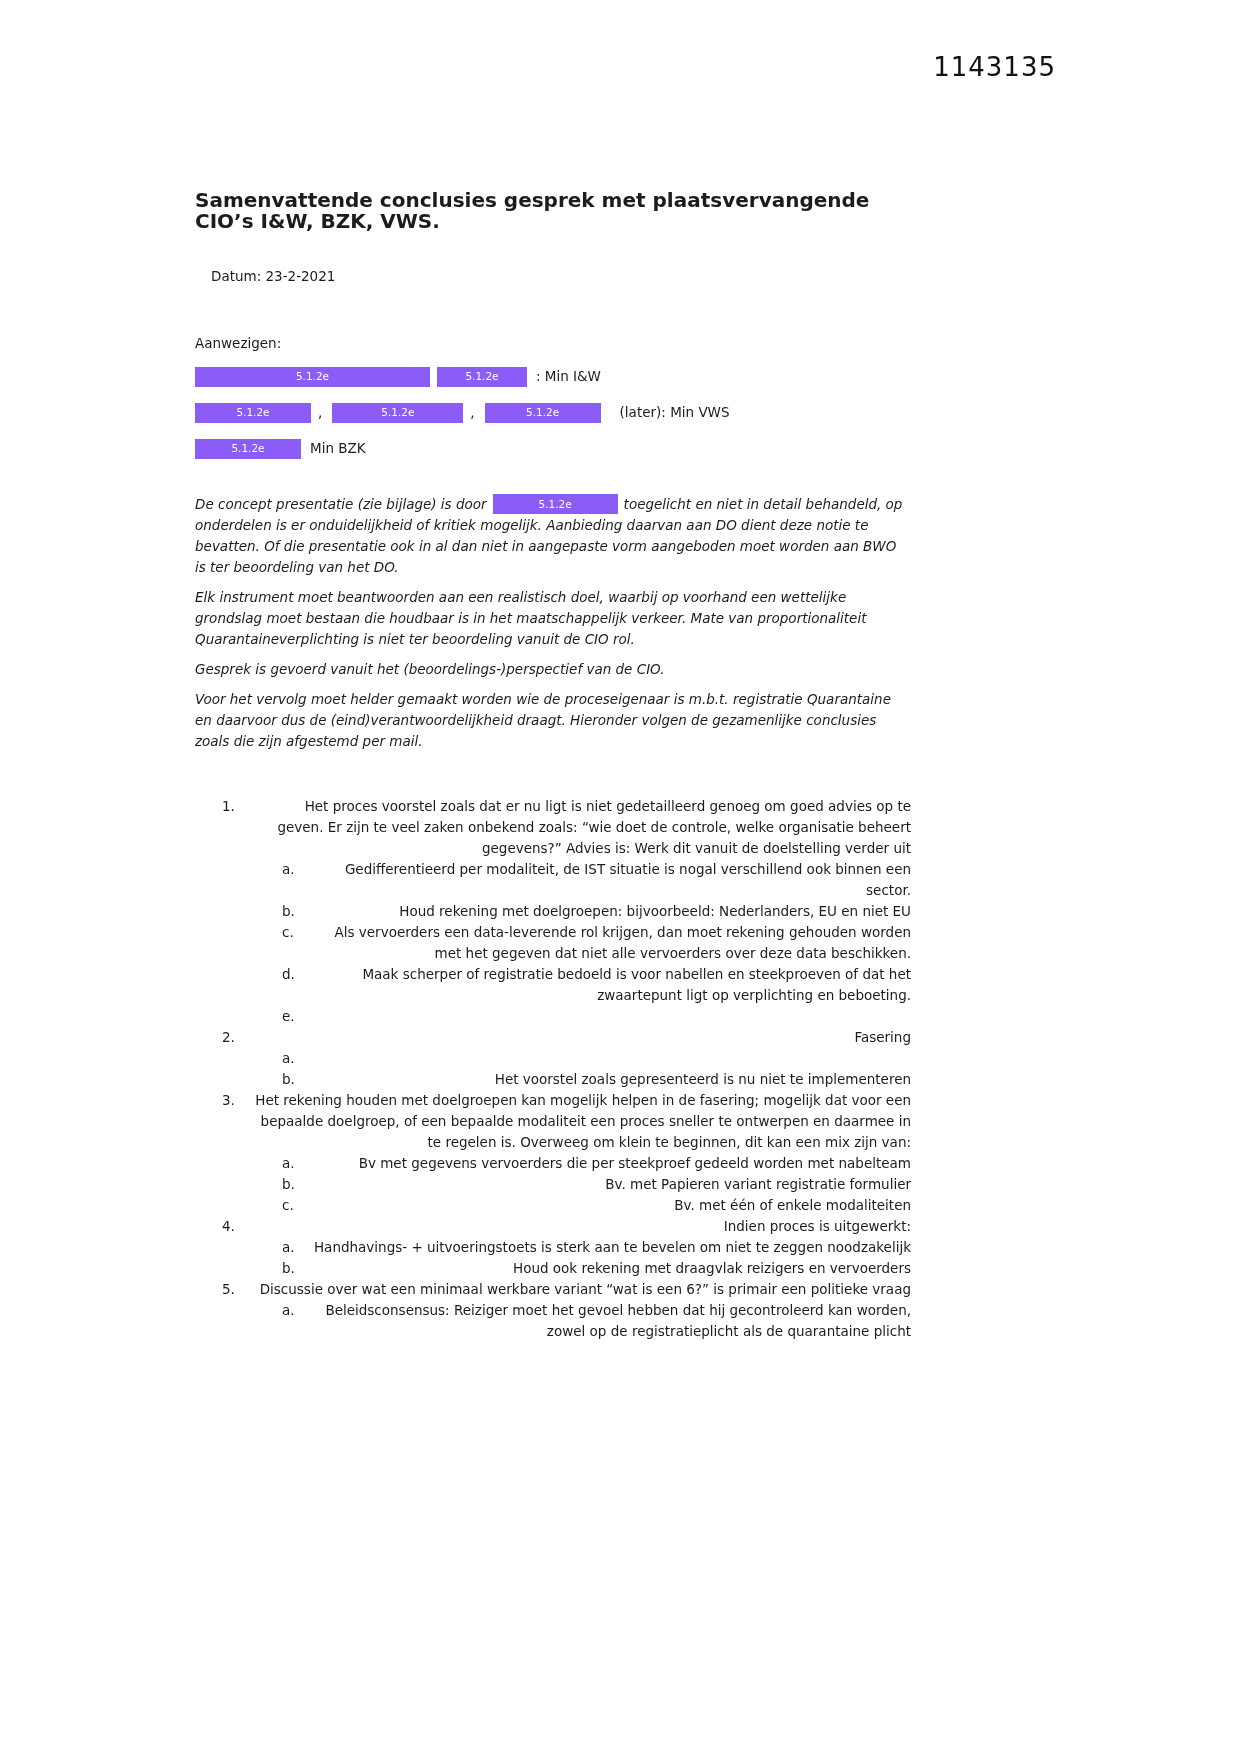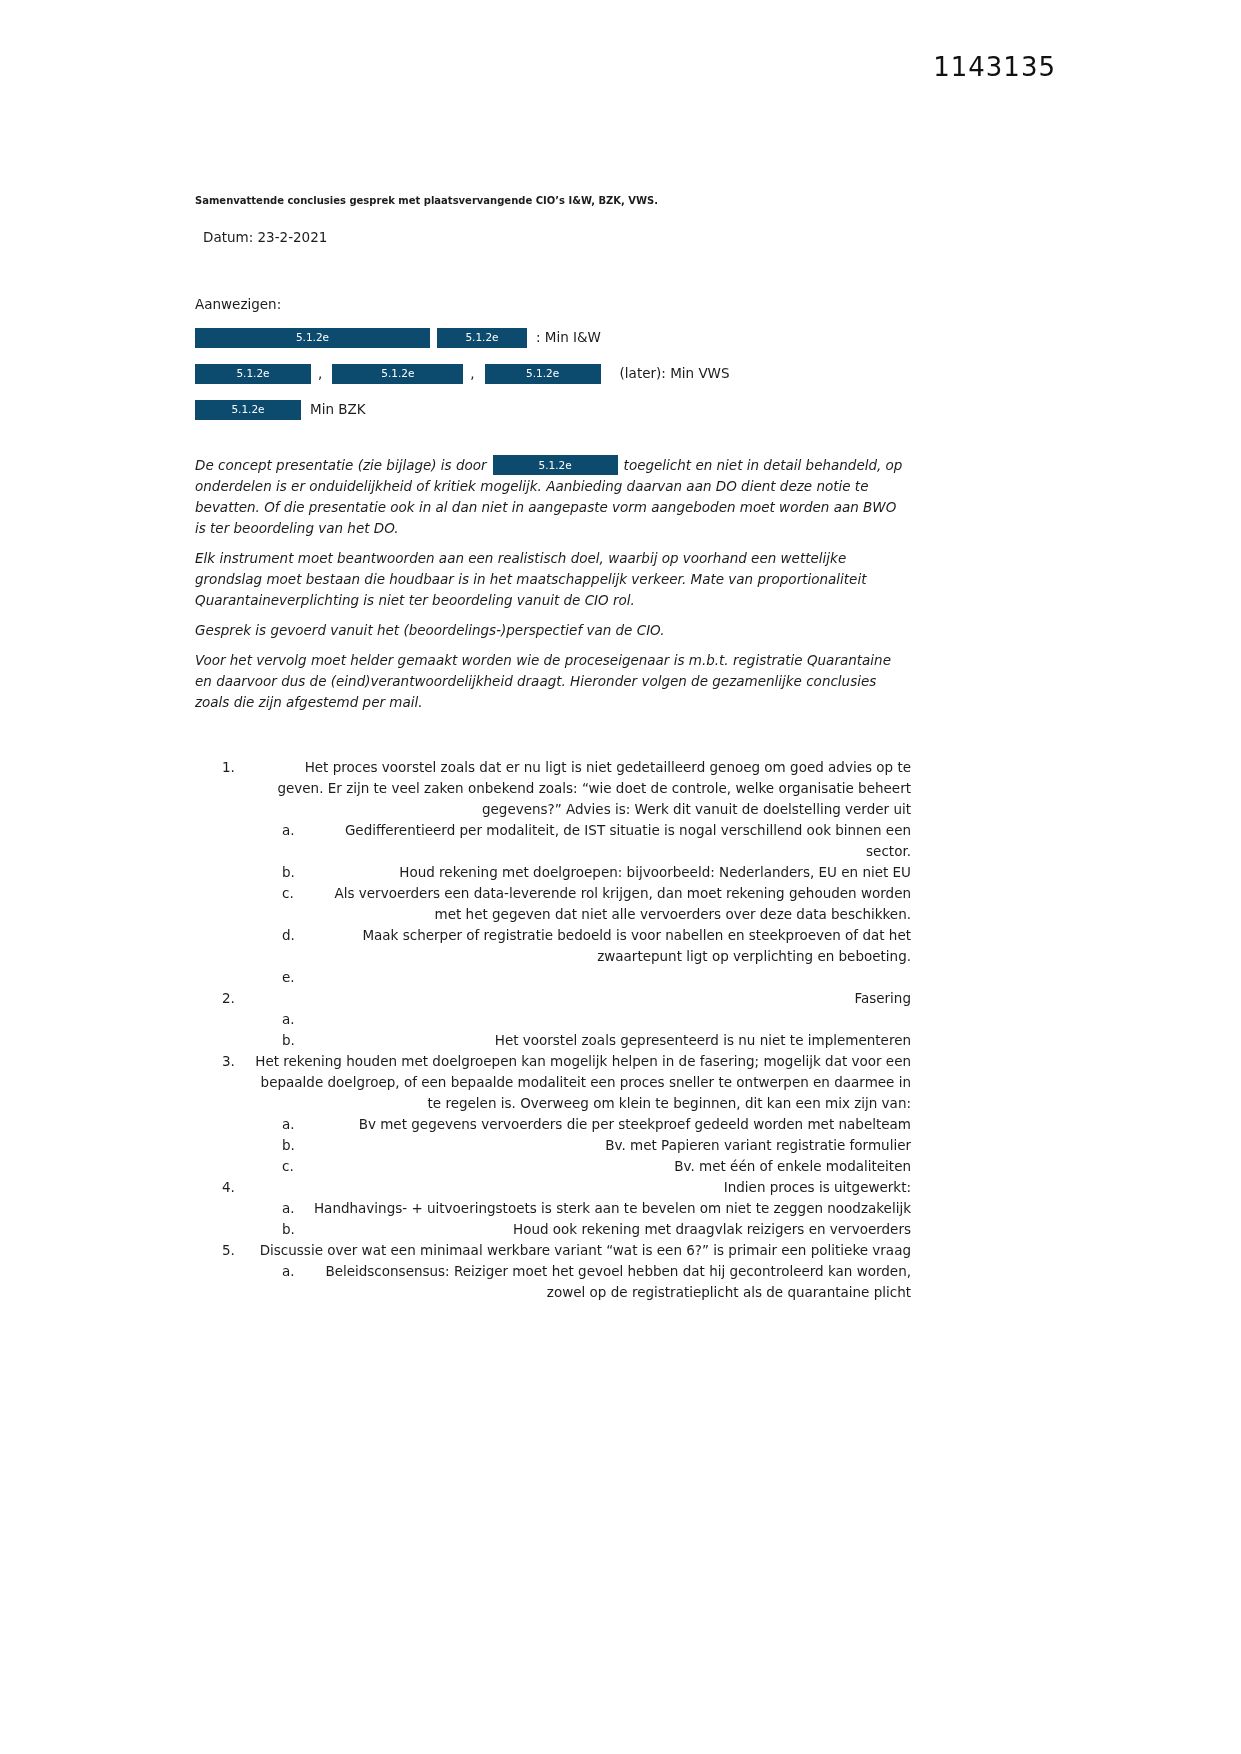--- a/index.html
+++ b/index.html
@@ -12,28 +12,28 @@
     overflow:hidden;
   }
   .doc-number {
     position:absolute; top:52px; right:185px;
     font-size:26px; letter-spacing:1px; color:#111;margin-left:13px;
   }
   .content {
     position:absolute; left:195px; top:190px; width:716px;
     font-size:13.5px; line-height:21px;
   }
-  .title { font-size:10px; font-weight:bold; margin:0 0 16px 0; }
-  .date-line { margin:0 0 46px 8px; }
+  .title { font-size:20px; font-weight:bold; margin:0 0 34px 0; }
+  .date-line { margin:0 0 46px 16px; }
   .attendees-label { margin:5px 0 12px 0; }
 
   .att-row { display:flex; align-items:center; height:21px; margin-bottom:15px; }
   .redact {
     display:inline-flex; align-items:center; justify-content:center;
-    height:20px; background:#0c4a6e; color:#ffffff;
+    height:20px; background:#8b5cf6; color:#ffffff;
     font-size:10.5px; font-style:normal; flex:none;
     vertical-align:middle;
   }
   .w235 { width:235px; } .w90 { width:90px; }
   .w116 { width:116px; } .w131 { width:131px; } .w106 { width:106px; }
   .w125 { width:125px; }
   .redact.inline { display:inline-flex; margin:0 6px; vertical-align:middle; position:relative; top:-1px; }
   .att-row .redact { margin-right:7px; }
   .att-sep { margin-right:10px; }
   .att-suffix { margin-left:2px; }

